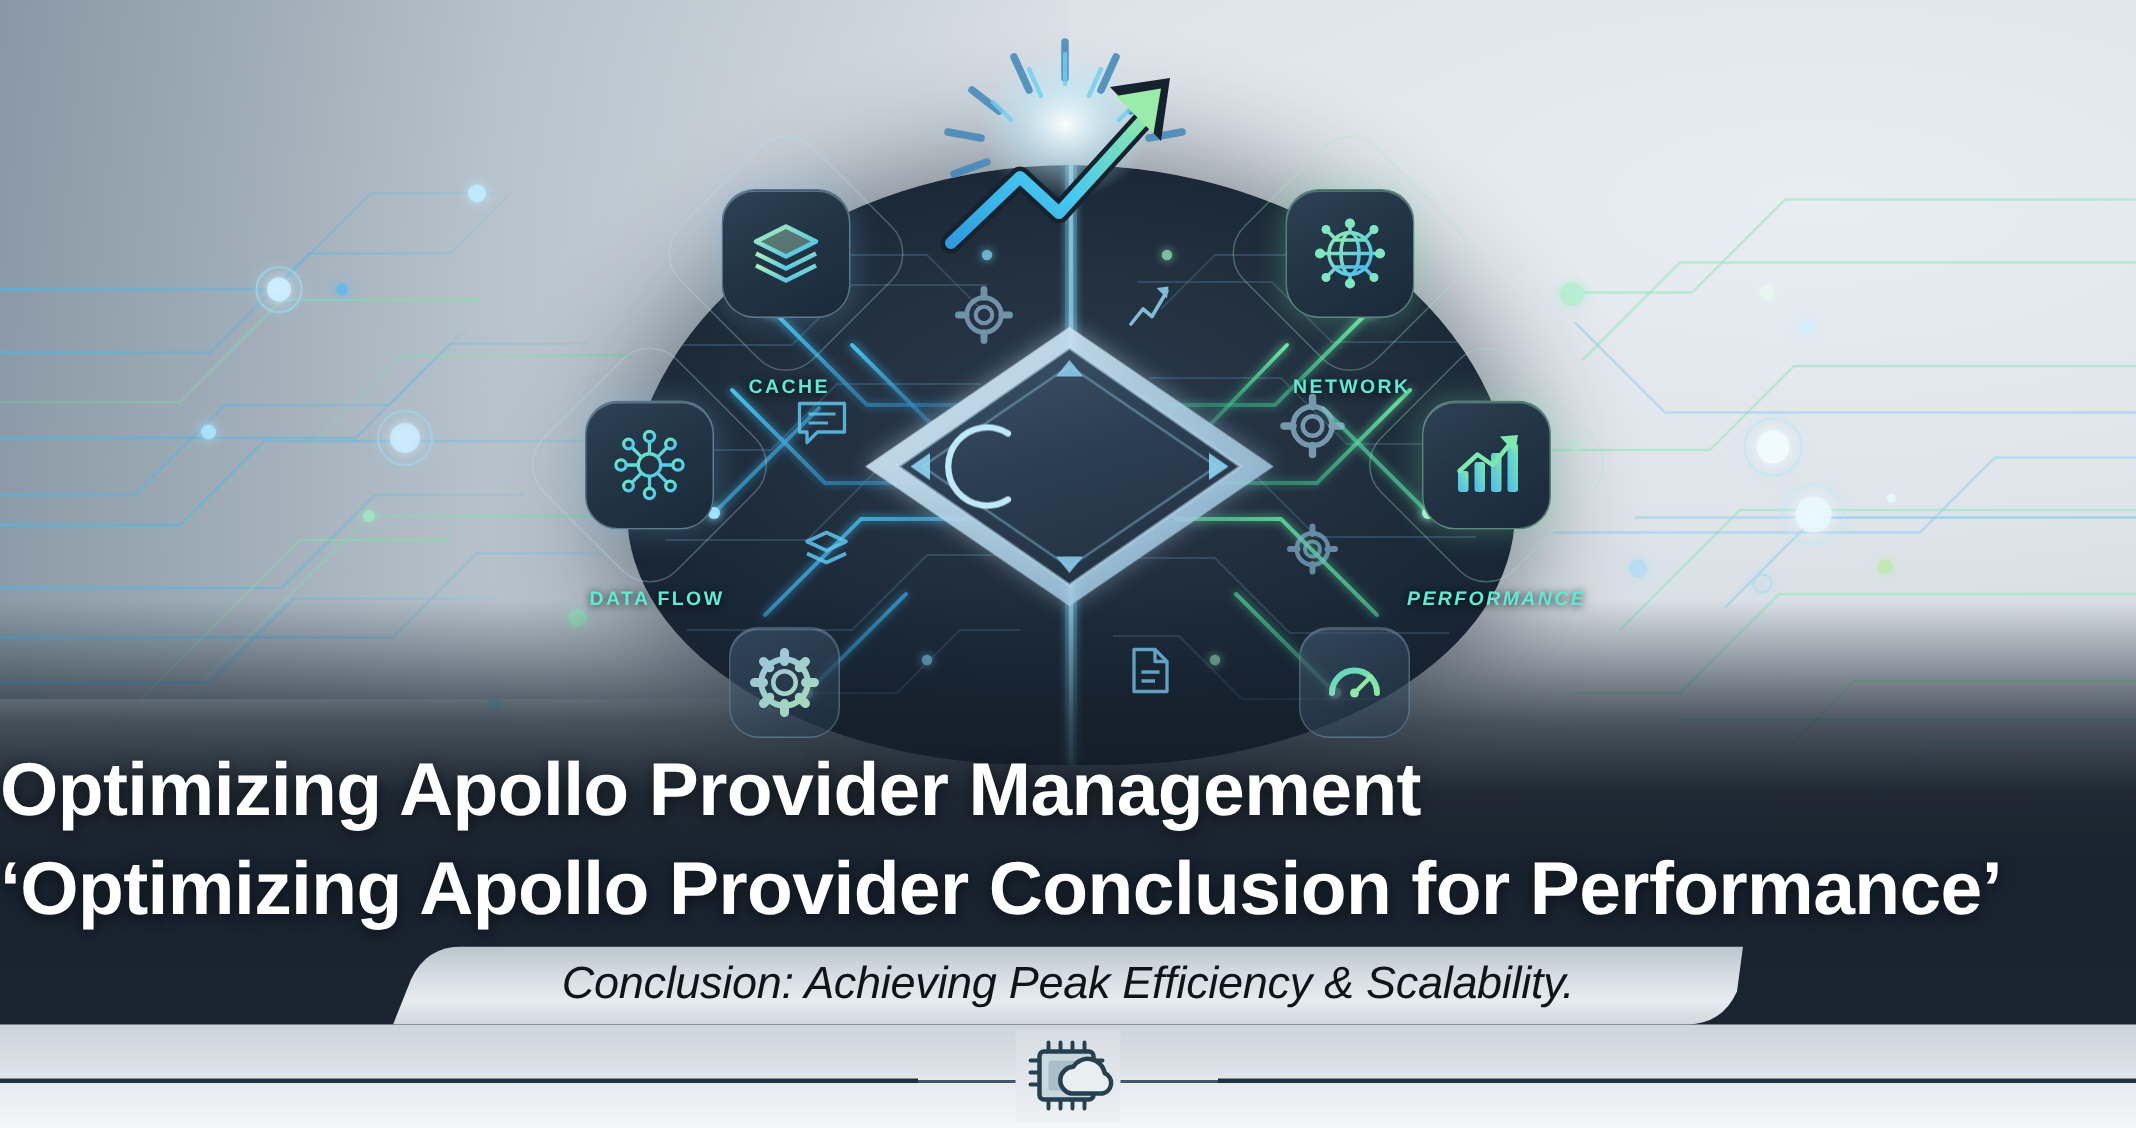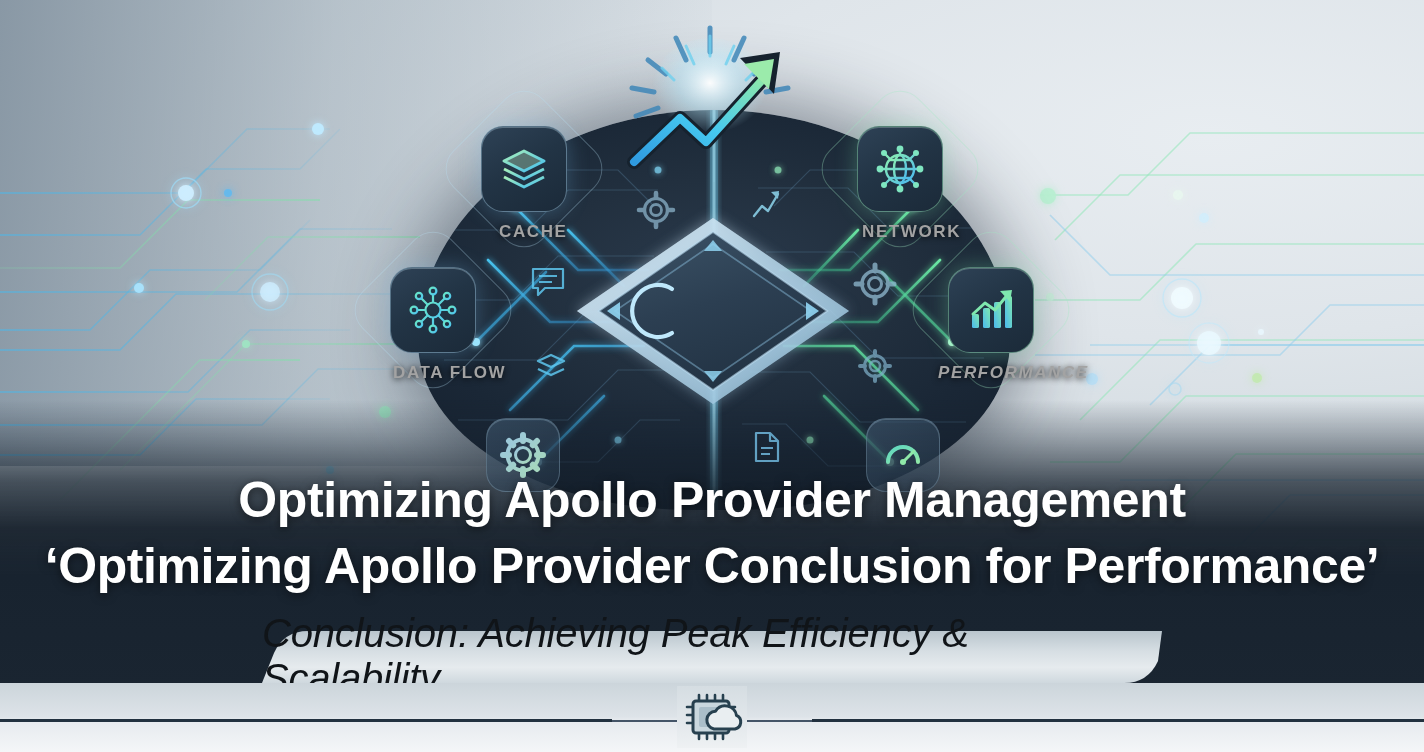--- a/index.html
+++ b/index.html
@@ -75,57 +75,58 @@
     box-shadow:0 0 22px rgba(120,225,170,.33), inset 0 1px 0 rgba(215,250,230,.26);
   }
   .node-ring{
     position:absolute; width:126px; height:126px; left:-20px; top:-20px;
     border:1.5px solid rgba(186,224,244,.30);
     border-radius:26px; transform:rotate(45deg); pointer-events:none;
   }
   .node-ring.green{ border-color:rgba(160,235,195,.33); }
   .node-tile svg{ width:52px; height:52px; display:block; }
   .node-label{
-    position:absolute; white-space:nowrap; color:#a3a3a3;
-    font-size:17px; font-weight:600; letter-spacing:1.6px;
+    position:absolute; white-space:nowrap; color:#5eead4;
+    font-size:13px; font-weight:600; letter-spacing:1.6px;
     text-shadow:0 1px 6px rgba(0,0,0,.85);
+    margin-top:28px;
   }
 
   
   .glyph-tile{
     position:absolute; width:74px; height:74px; border-radius:20px;
     background:linear-gradient(150deg,rgba(70,96,120,.55) 0%, rgba(38,56,74,.55) 100%);
     border:1px solid rgba(170,205,228,.28);
     display:flex; align-items:center; justify-content:center;
     box-shadow:inset 0 1px 0 rgba(200,228,244,.22);
   }
   .glyph-tile svg{ width:46px; height:46px; display:block; }
   .mini-glyph{ position:absolute; opacity:.85; }
   .mini-glyph svg{ display:block; }
 
   
-  .titles{ position:absolute; left:0; right:0; top:472px; text-align:center; }
+  .titles{ position:absolute; left:0; right:0; top:498px; }
   .title-1{
     color:#ffffff; font-size:50px; font-weight:700; letter-spacing:-.4px;
     line-height:1.12; text-shadow:0 2px 10px rgba(0,0,0,.55);
   }
   .title-2{
     color:#ffffff; font-size:50px; font-weight:700; letter-spacing:-.4px;
     line-height:1.2; margin-top:8px; text-shadow:0 2px 10px rgba(0,0,0,.55);
   }
 
   
   .banner{
     position:absolute; left:262px; top:631px; width:900px; height:52px;
   }
   .banner-bg{ position:absolute; inset:0; }
   .banner-bg svg{ width:100%; height:100%; display:block; }
   .banner-text{
     position:absolute; inset:0; display:flex; align-items:center; justify-content:center;
-    color:#101418; font-size:40px; font-style:italic; font-weight:400;
+    color:#101418; font-size:30px; font-style:italic; font-weight:400;
     letter-spacing:-.2px; padding-bottom:2px;
   }
 
   
   .footer{
     position:absolute; left:0; right:0; top:683px; height:69px;
     background:linear-gradient(180deg,#ccd5db 0%, #dde3e8 48%, #e6eaee 54%, #f4f6f8 100%);
   }
   .footer-rule{
     position:absolute; left:0; right:0; top:37px; height:2px;

